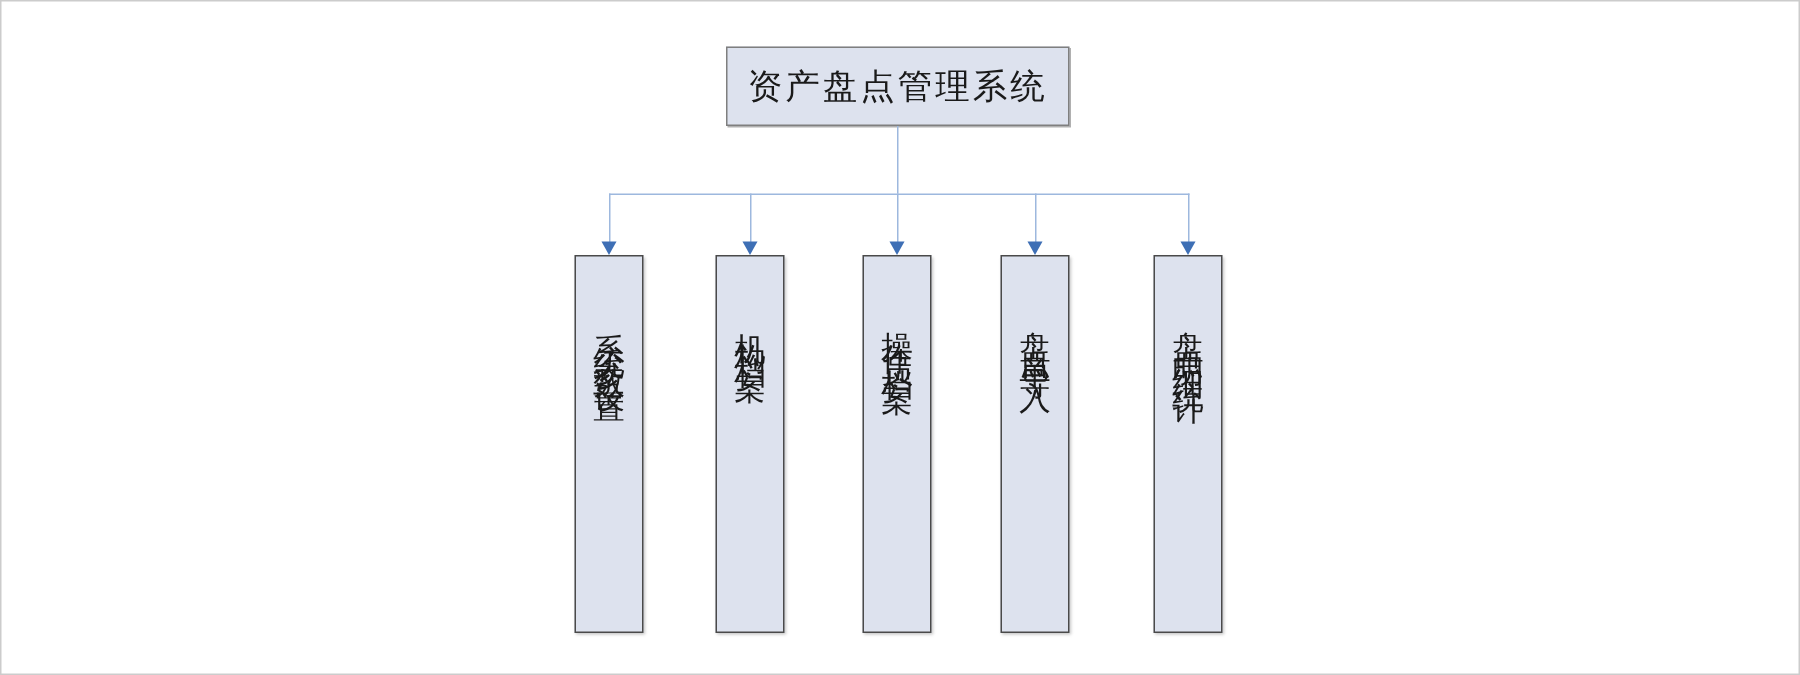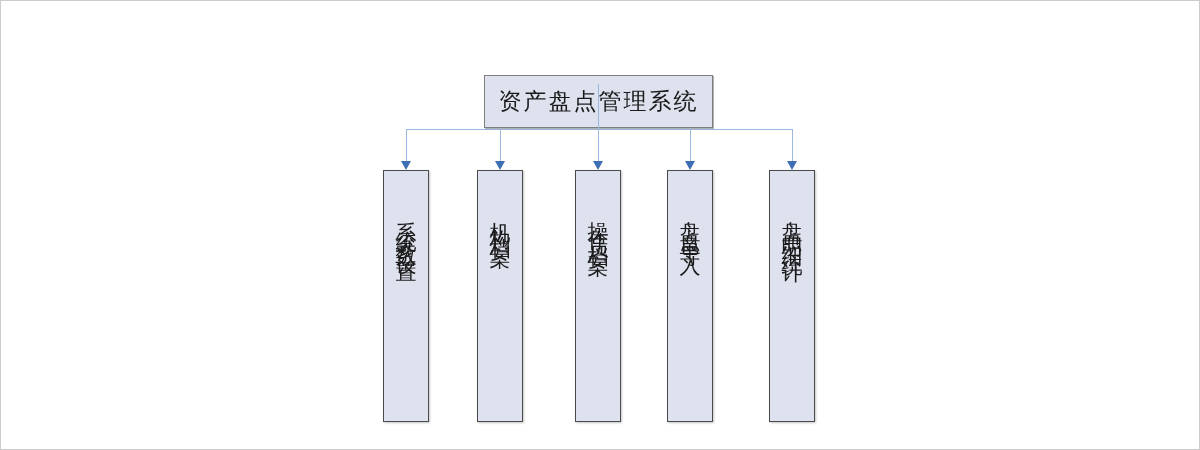--- a/index.html
+++ b/index.html
@@ -20,21 +20,20 @@
     position: absolute;
     left: 483px; top: 30px;
     width: 229px; height: 53px;
     background: var(--box-fill, #dde2ee);
     border: 1px solid var(--root-border, #7f7f7f);
     box-shadow: 1px 1px 0 rgba(80,80,80,0.45);
     display: flex; align-items: center; justify-content: center;
     font-size: 23px; letter-spacing: 2px;
     color: var(--text, #1a1a1a);
     box-sizing: border-box;
-    margin-top: 44px;
   }
 
   
   .line {
     position: absolute;
     background: var(--connector, #9db8de);
   }
   .trunk      { left: 597px; top: 83px;  width: 1px;   height: 45px; }
   .hline      { left: 405px; top: 128px; width: 387px; height: 1px;  }
   .drop       { top: 128px; width: 1px; height: 34px; }

